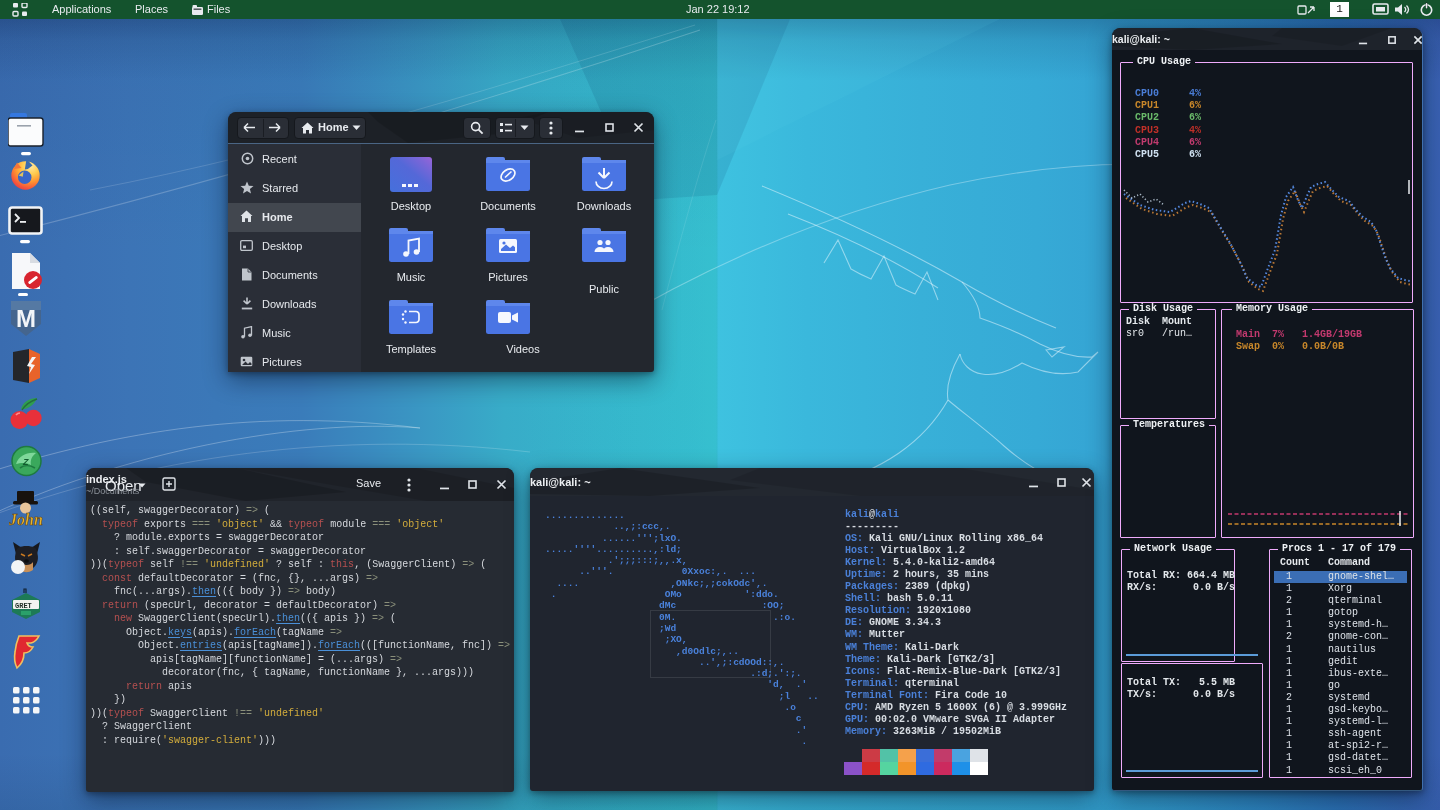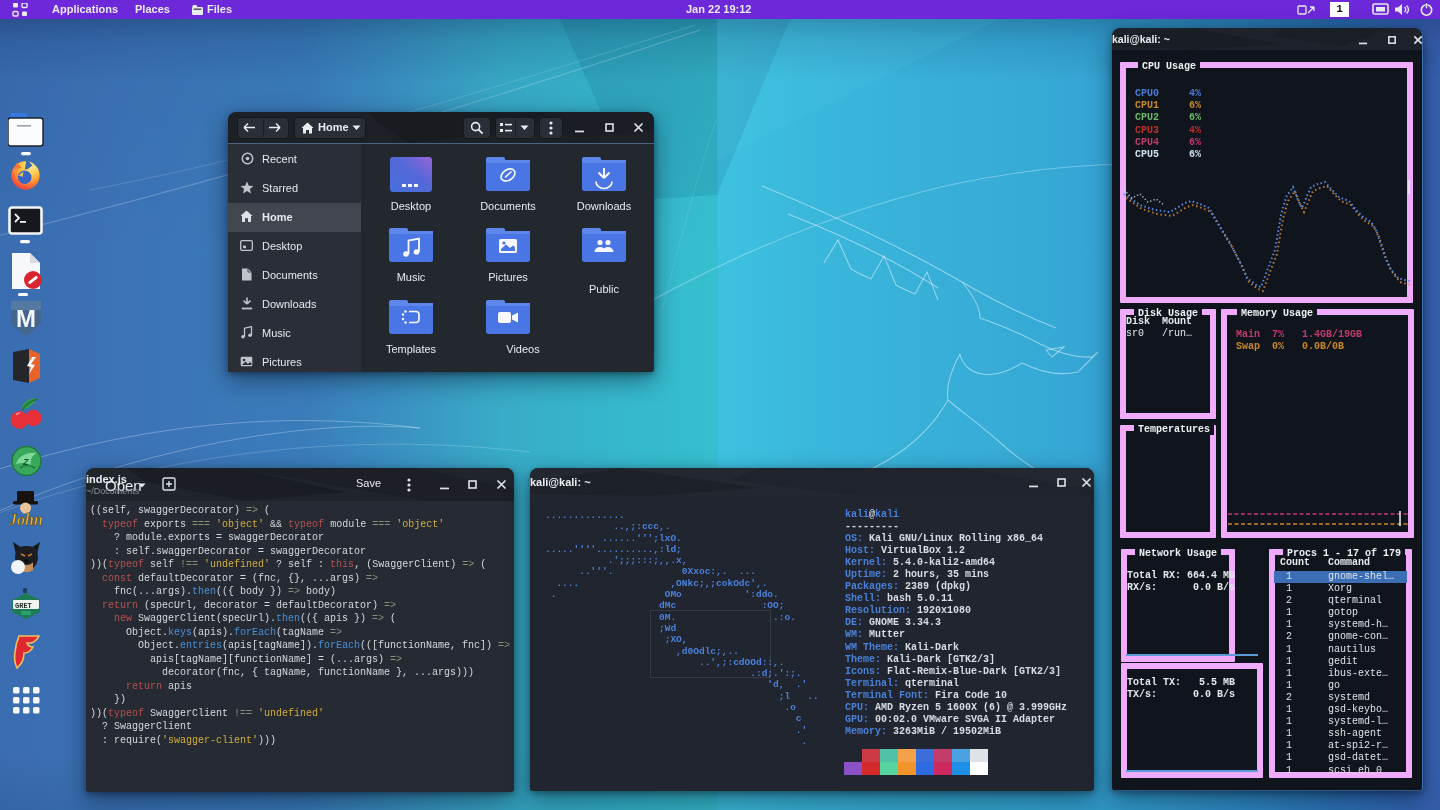--- a/index.html
+++ b/index.html
@@ -9,23 +9,23 @@
 #wall{left:0;top:0;width:1440px;height:810px;
 background:linear-gradient(to right,#3a6cb0 0%,#3c74b6 9%,#3a7cba 21%,#3a8cc0 26%,#3a9ac4 30%,#38acc8 35%,#36b4cc 42%,#35bacf 49.75%,#3ec2e0 49.9%,#3ab8dc 56%,#38b0d8 64%,#36aad6 72%,#34a0d2 80%,#308cc8 87%,#2e76bc 93%,#3a62b4 100%)}
 #wallshade{left:0;top:0;width:1440px;height:810px;
 background:linear-gradient(to bottom,rgba(5,15,45,.48) 0%,rgba(5,20,60,.25) 2.5%,rgba(10,30,70,.12) 5%,rgba(255,255,255,0) 10%,rgba(255,255,255,0) 93%,rgba(0,30,60,.05) 97%,rgba(0,40,70,.10) 100%)}
 #wallteal{left:0;top:0;width:1440px;height:810px;
 background:linear-gradient(to right,rgba(0,0,0,0) 36%,rgba(50,200,200,.10) 42%,rgba(55,205,205,.20) 48%,rgba(58,208,208,.24) 49.7%,rgba(0,0,0,0) 49.85%)}
 .win{position:absolute;border-radius:9px 9px 3px 3px;box-shadow:0 8px 24px rgba(0,10,30,.45),0 2px 6px rgba(0,0,0,.35)}
 .tb{position:absolute;left:0;top:0;right:0;color:#e8ebef;overflow:hidden;border-radius:8px 8px 0 0}
 .tbtitle{position:absolute;width:100%;text-align:left;font-weight:bold;color:#eceff2}
 .mono{font-family:"Liberation Mono",monospace}
-.ck{color:#b55050}.cs{color:#d2ac3c}.cf{color:#4a90d8;text-decoration-thickness:1px;text-underline-offset:1.5px}.co{color:#8a8f7a}
+.ck{color:#b55050}.cs{color:#d2ac3c}.cf{color:#4a90d8;text-decoration:underline;text-decoration-thickness:1px;text-underline-offset:1.5px}.co{color:#8a8f7a}
 .nl{color:#4a80d8;font-weight:bold}.nv{color:#d8dde3}
-.gbox{border:6px solid #f0abfc;border-radius:1px}
+.gbox{border:1px solid #f0abfc;border-radius:1px}
 .glab{position:absolute;top:-7px;background:#10151d;padding:0 4px;color:#eef1f4;font-weight:bold;white-space:nowrap}
 </style>
 </head>
 <body>
 <div class="abs" id="wall"></div>
 <div class="abs" id="wallteal"></div>
 <div class="abs" id="wallshade"></div>
 <div class="abs" style="left:0;top:19px;width:717px;height:791px;background:linear-gradient(to bottom,rgba(0,30,80,.06),rgba(0,0,0,0) 30%)"></div>
 <svg class="abs" id="curves" width="1440" height="810" viewBox="0 0 1440 810" fill="none">
 
@@ -43,21 +43,21 @@
     <path d="M788 214 C 842 235, 894 260, 938 288"></path>
     <path d="M824 263 L838 240 L851 269 C 856 272, 864 276, 871 279 L884 256 L896 285 C 901 288, 908 291, 915 294 L927 272 L938 300"></path>
     <path d="M962 282 C 974 296, 980 308, 980 318 C 1000 325, 1022 334, 1040 344 C 1058 353, 1076 358, 1092 357 L1098 352 L1078 372 C 1060 376, 1040 372, 1022 363 C 1008 372, 994 376, 982 374 C 970 372, 962 364, 960 354"></path>
     <path d="M1046 350 L1064 347 L1052 357 Z"></path>
     <path d="M960 354 C 950 372, 946 388, 948 400 C 962 412, 984 428, 1004 446 C 1020 460, 1038 472, 1054 478"></path>
     <path d="M948 400 C 924 442, 884 470, 820 488"></path>
   </g>
 
 </svg>
 
-<div class="abs" id="topbar" style="left:0;top:0;width:1440px;height:19px;background:#6d28d9;color:#e8ebef;font-size:11px;font-weight:bold">
+<div class="abs" id="topbar" style="left:0;top:0;width:1440px;height:19px;background:#14532d;color:#e8ebef;font-size:11px;font-weight:normal">
   <svg class="abs" style="left:12px;top:3px" width="17" height="14" viewBox="0 0 17 14">
     <rect x="1" y="0" width="5" height="4.5" rx="1" fill="#e8ebef"></rect>
     <rect x="10" y="0" width="5" height="4.5" rx="1" fill="none" stroke="#e8ebef" stroke-width="1.4"></rect>
     <rect x="1" y="8.5" width="5" height="4.5" rx="1" fill="none" stroke="#e8ebef" stroke-width="1.4"></rect>
     <rect x="10" y="8.5" width="5" height="4.5" rx="1" fill="#e8ebef"></rect>
   </svg>
   <span class="abs" style="left:52px;top:3px">Applications</span>
   <span class="abs" style="left:135px;top:3px">Places</span>
   <svg class="abs" style="left:191px;top:3px" width="13" height="13" viewBox="0 0 13 13">
     <rect x="1" y="4" width="11" height="8" rx="1.2" fill="#e8ebef"></rect>

